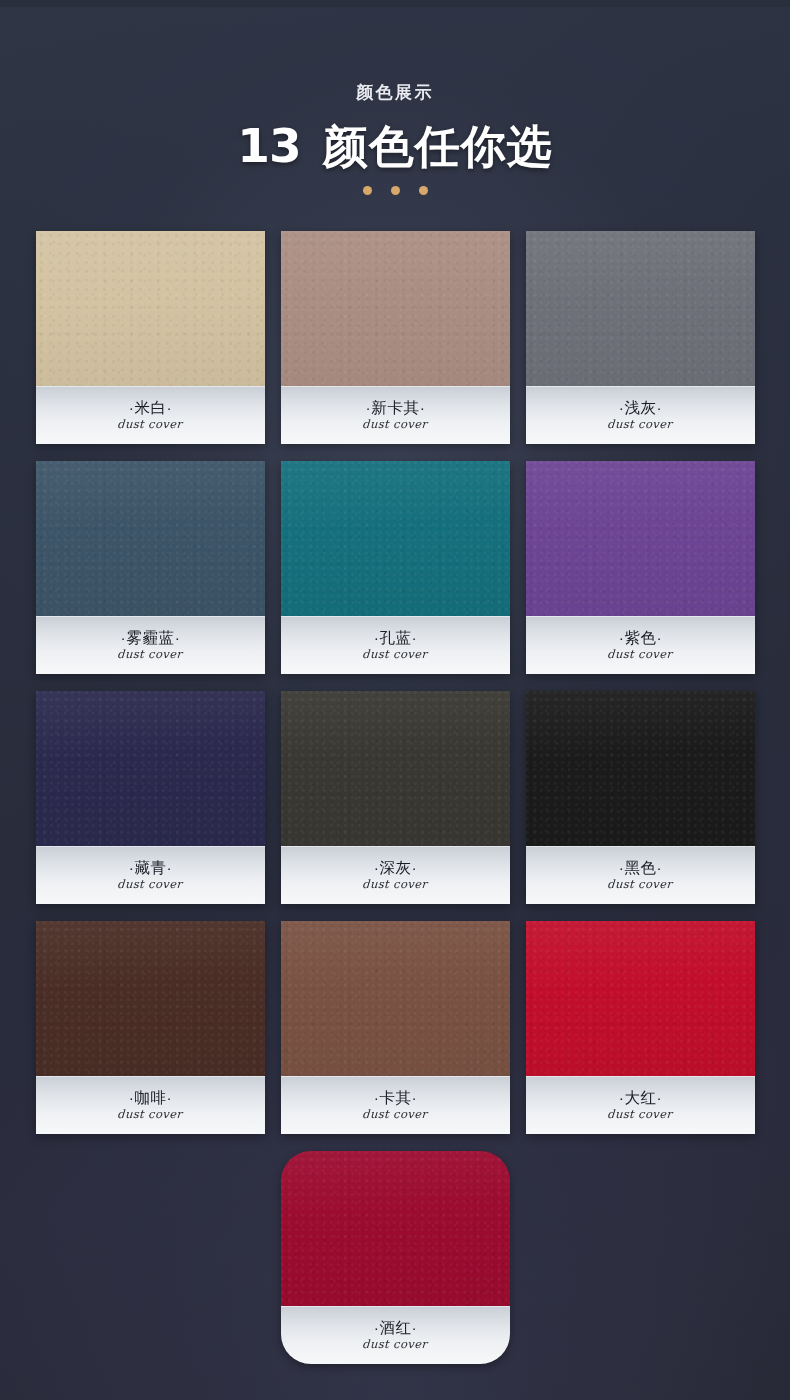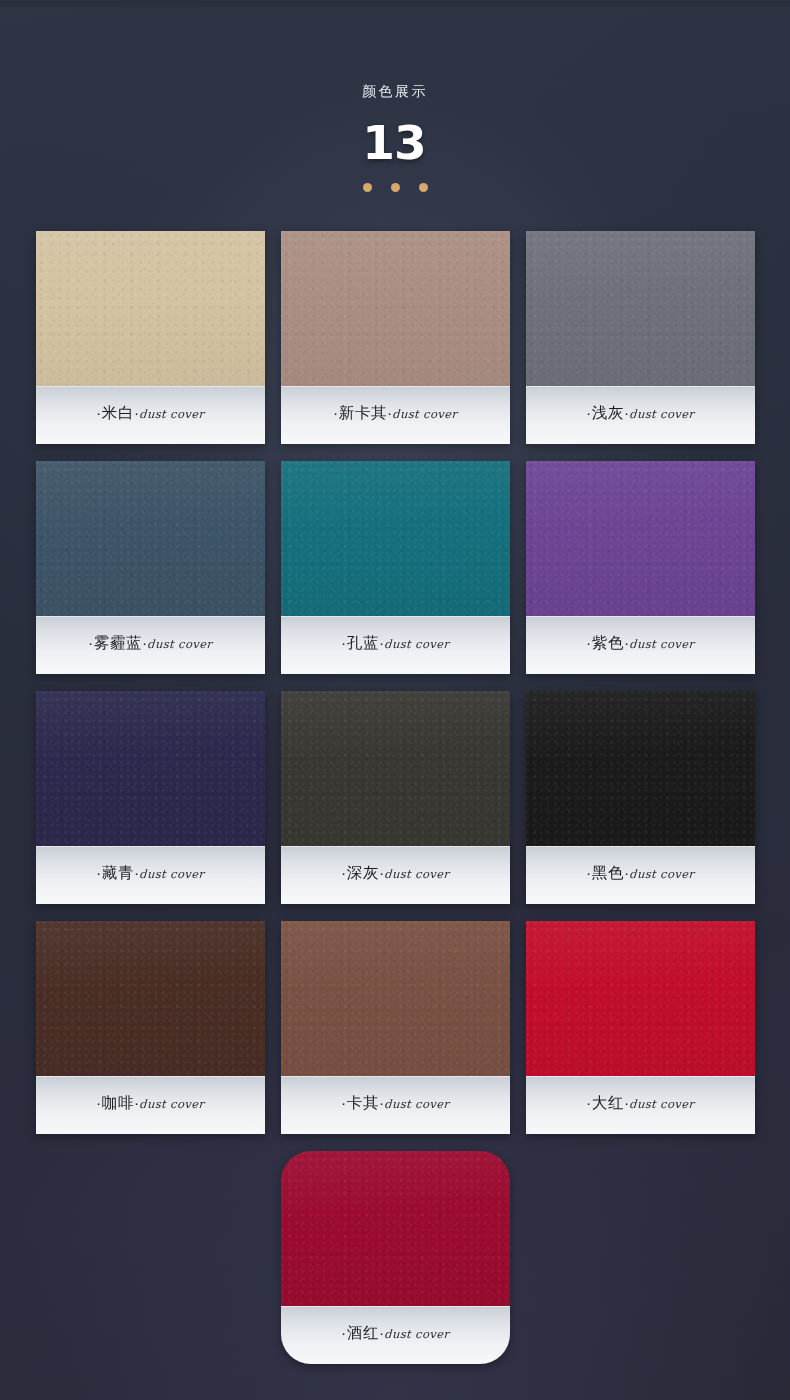--- a/index.html
+++ b/index.html
@@ -17,22 +17,22 @@
       linear-gradient(168deg, #2f3545 0%, #2b3040 26%, #282c3b 55%, #2a2b3c 78%, #262733 100%);
   }
   #topbar {
     position:absolute; top:0; left:0; width:790px; height:7px;
     background:#2a2f3e;
   }
 
   
   .header { position:absolute; top:0; left:0; width:790px; text-align:center; }
   .eyebrow {
-    margin-top:84px; font-size:14px; color:#e9ebf0; letter-spacing:2.4px;
-    font-weight:400; line-height:1;
+    margin-top:84px; font-size:17px; color:#e9ebf0; letter-spacing:2.4px;
+    font-weight:700; line-height:1;
   }
   .title {
     margin-top:21px; font-size:45px; line-height:1; color:#ffffff;
     font-weight:700; letter-spacing:1px;
     text-shadow:0 2px 5px rgba(0,0,0,0.45);
     display:flex; align-items:baseline; justify-content:center;gap:20px;
   }
   .title .num {
     font-family:"DejaVu Sans",sans-serif;
     font-size:47px; font-weight:700; letter-spacing:-1px;
@@ -70,21 +70,21 @@
     opacity:0.85;
   }
   .swatch::before {
     content:""; position:absolute; inset:0; z-index:1;
     background:linear-gradient(176deg, rgba(255,255,255,0.055) 0%, rgba(255,255,255,0) 42%, rgba(0,0,0,0.045) 100%);
   }
 
   .plate {
     height:58px; width:100%;
     background:linear-gradient(180deg,#c9ced6 0%, #dee2e7 30%, #eef0f3 62%, #f7f8f9 100%);
-    display:flex; flex-direction:row; align-items:center; justify-content:center;
+    display:flex; flex-direction:column; align-items:center; justify-content:center;
     position:relative;
   }
   .plate::before {
     content:""; position:absolute; top:0; left:0; right:0; height:1px;
     background:rgba(255,255,255,0.5);
   }
   .cname {
     font-size:15.5px; color:#1b1e24; font-weight:500;
     letter-spacing:0.6px; line-height:1; margin-bottom:4px;
   }
@@ -99,20 +99,21 @@
 <body>
 
 <div id="page">
 
   <div id="topbar"></div>
 
   <div class="header">
     <div class="eyebrow">颜色展示</div>
     <div class="title">
       <span class="num">13</span>
+        <span>颜色任你选</span>
     </div>
     <div class="dots">
       <span class="dot"></span>
       <span class="dot"></span>
       <span class="dot"></span>
     </div>
   </div>
 
   <div class="grid" id="grid">
       <div class="card">

